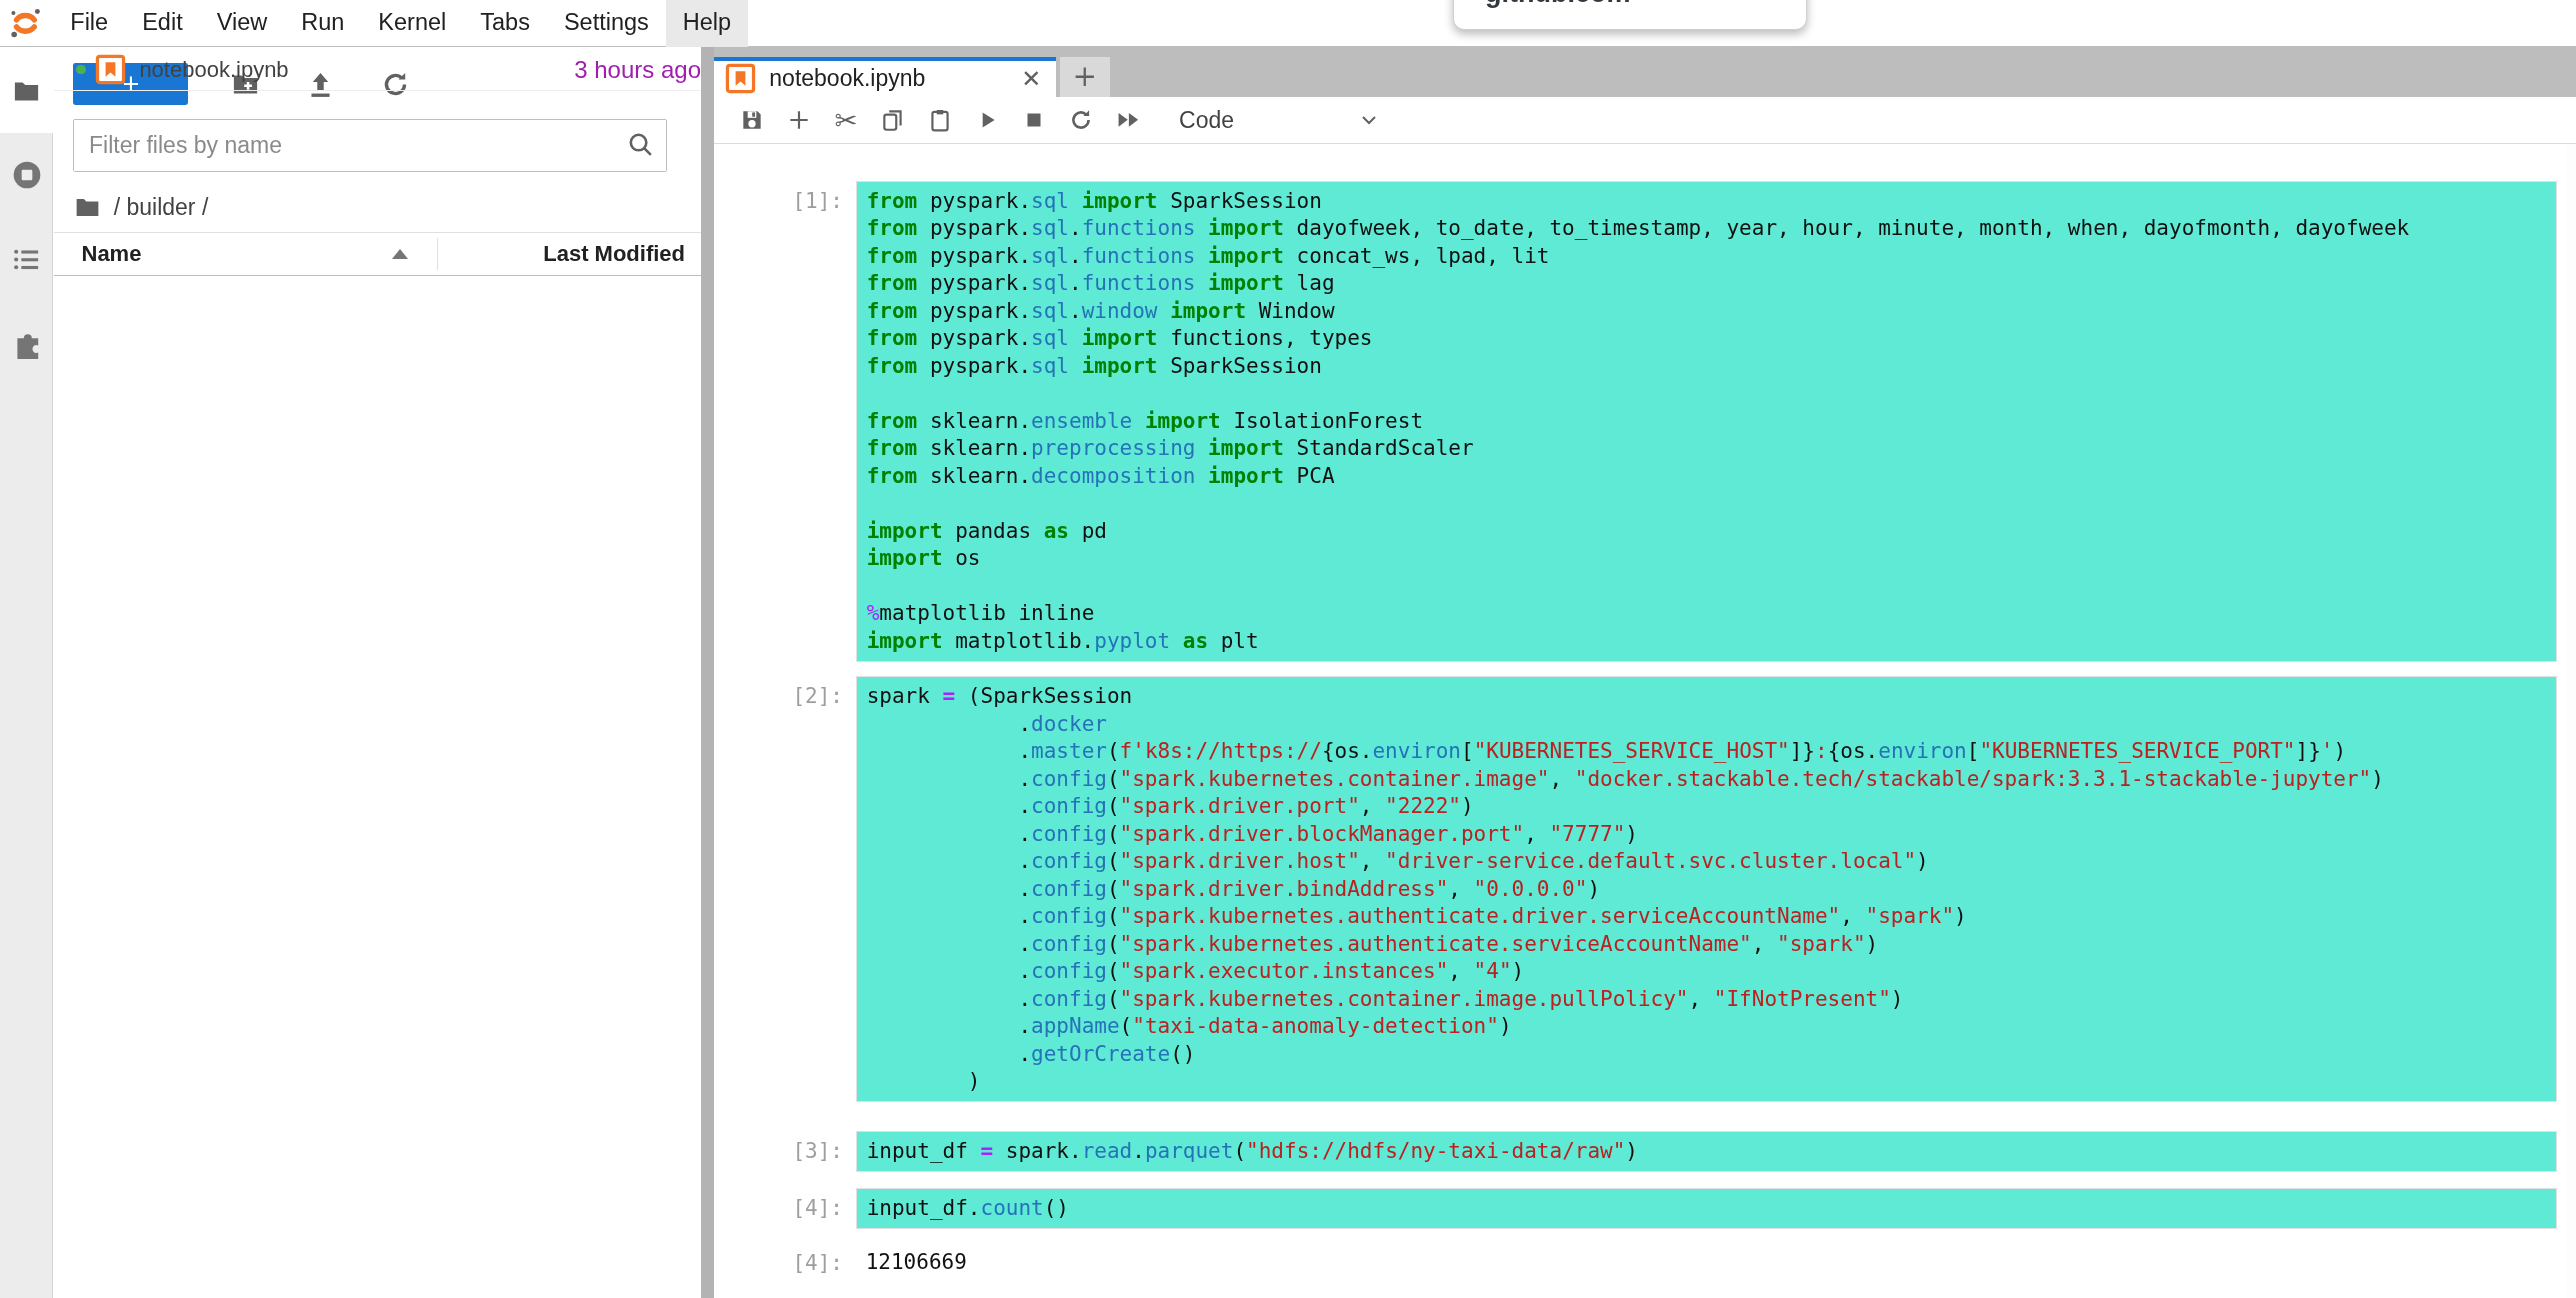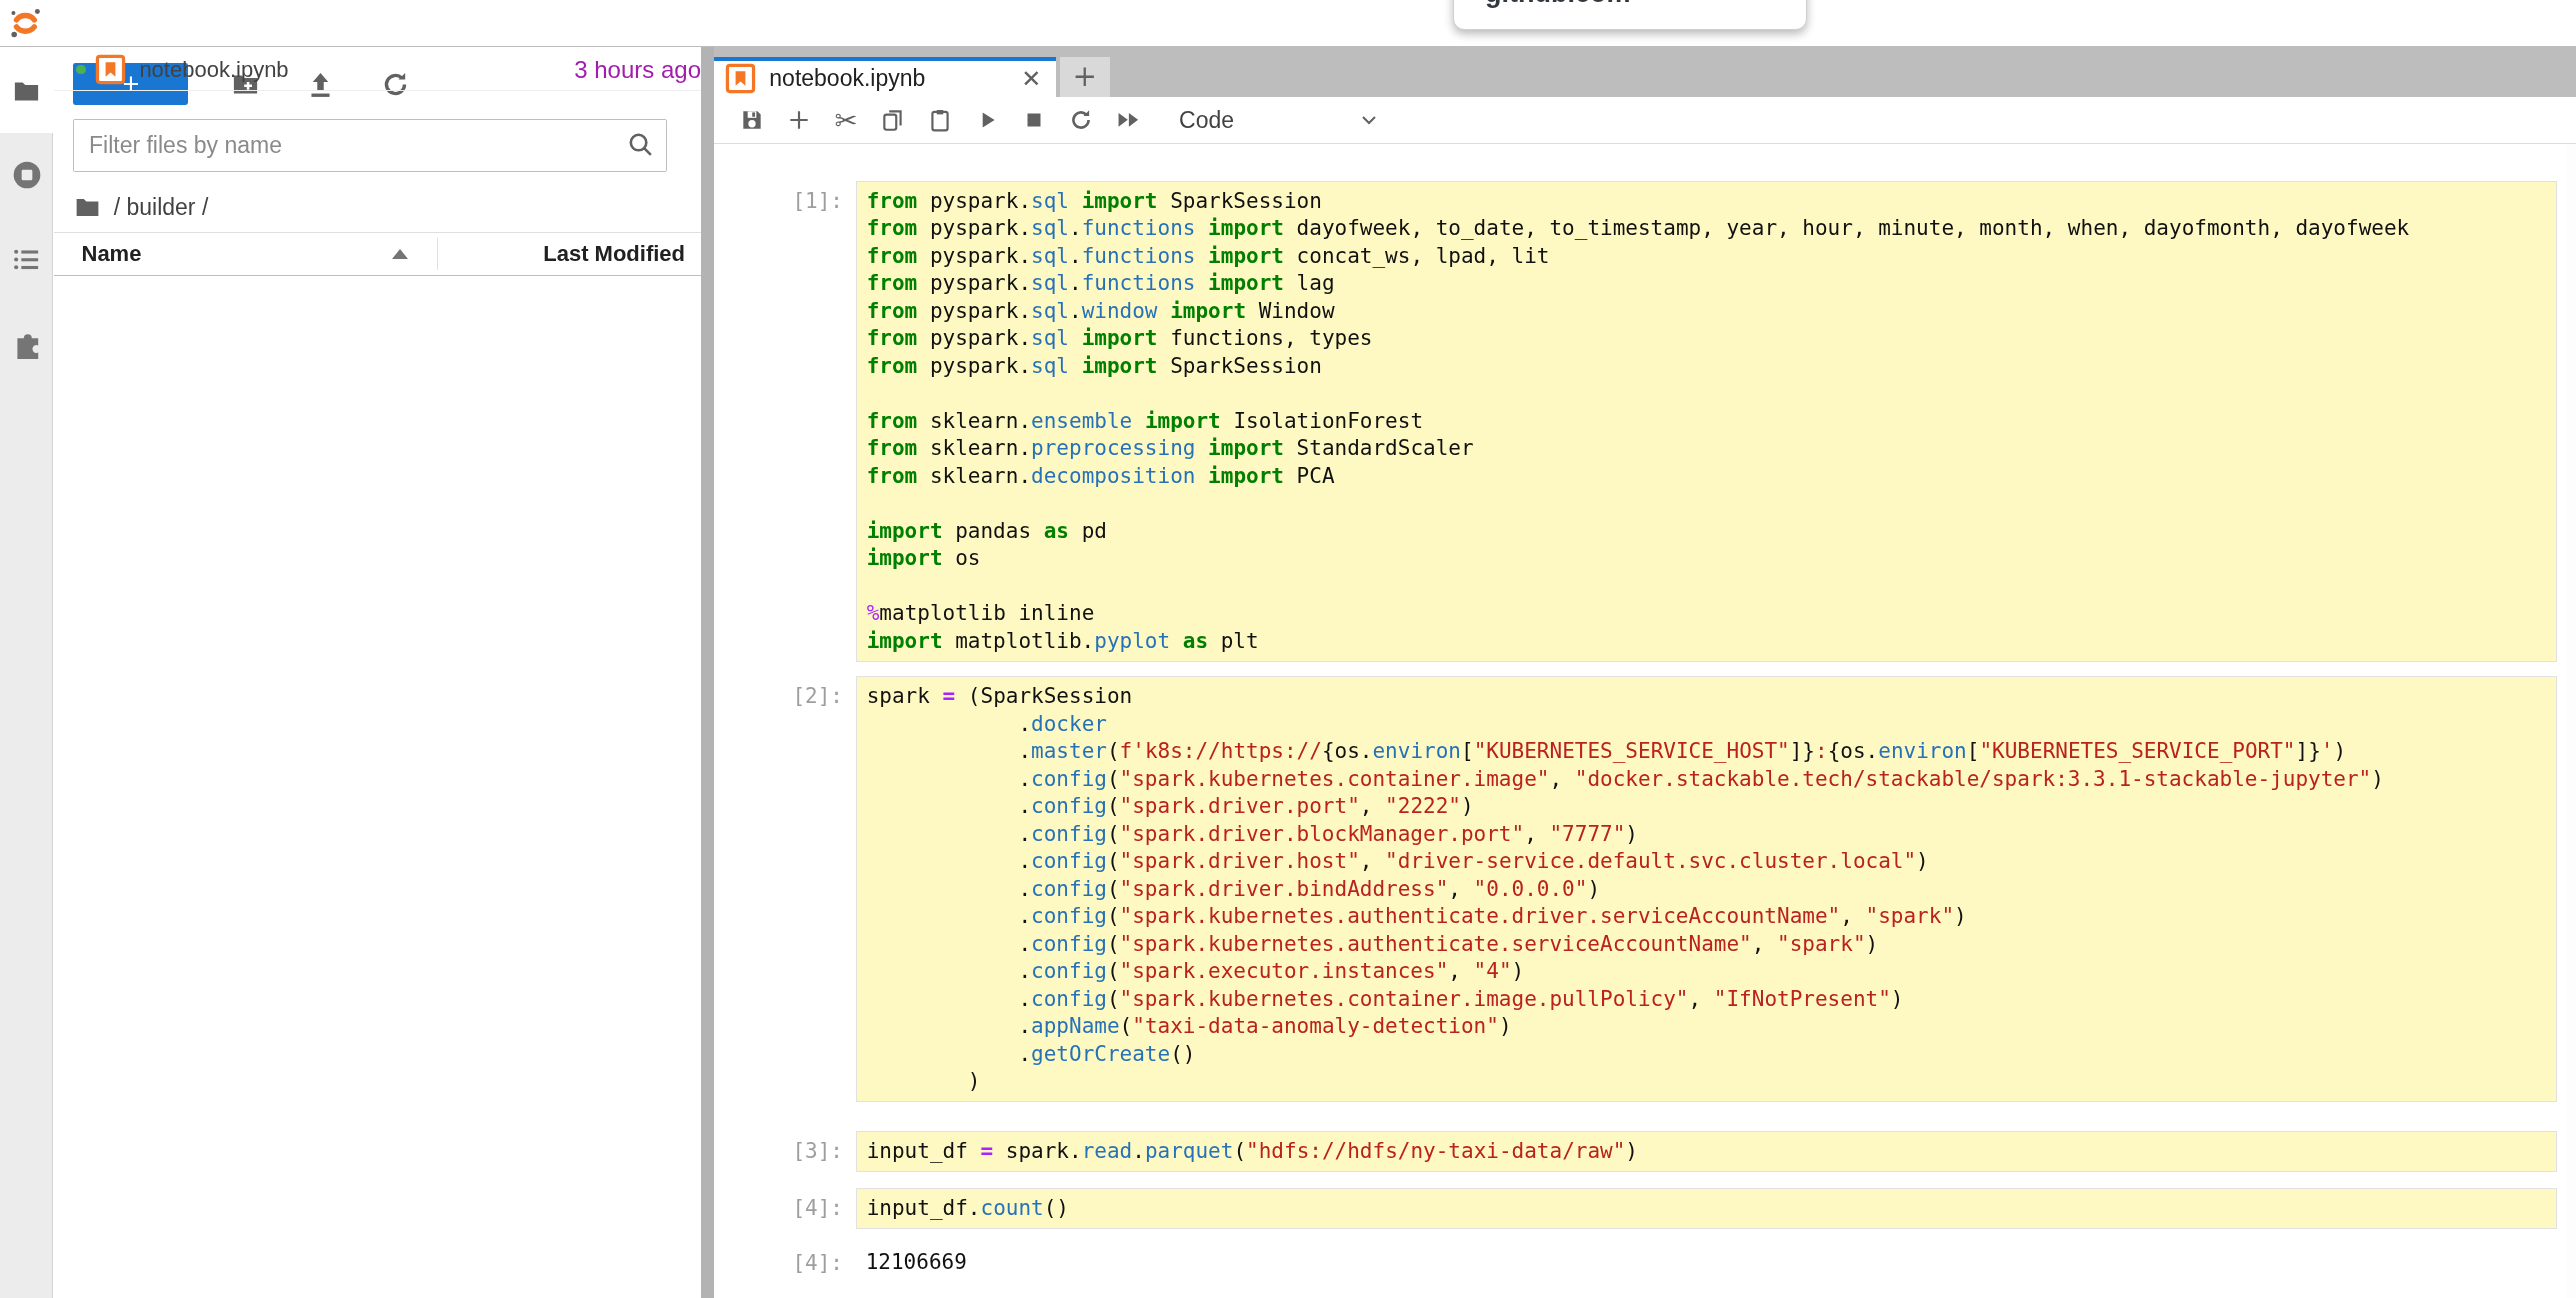--- a/index.html
+++ b/index.html
@@ -69,21 +69,21 @@
   #celltype-label { font-size:23px; color:#424242; }
 
   #nb-content { position:absolute; left:0; top:97px; width:100%; height:1155px; background:#fff; overflow:hidden; }
   #nb-scrollbar { position:absolute; right:0; top:97px; width:9.7px; height:1155px; background:#fdfdfd; }
 
   .cell-row { display:flex; align-items:flex-start; }
   .cell-row.m1 { margin-top:37px; } .cell-row.m2 { margin-top:14.6px; }
   .cell-row.m3 { margin-top:29px; } .cell-row.m4 { margin-top:16px; } .cell-row.m5 { margin-top:14.6px; }
   .prompt { width:142px; flex:0 0 142px; text-align:right; padding-right:13px; padding-top:6.5px;
     font-family:"DejaVu Sans Mono", monospace; font-size:21px; color:#9e9e9e; line-height:27.5px; }
-  .code-box { flex:1 1 auto; margin-right:19.4px; background:#fef9c3; border:0.8px solid #e1e1e1;
+  .code-box { flex:1 1 auto; margin-right:19.4px; background:#5eead4; border:0.8px solid #e1e1e1;
     padding:5.7px 9.7px; }
   pre.code { font-family:"DejaVu Sans Mono", monospace; font-size:21px; line-height:27.5px;
     color:#111; white-space:pre; }
   .out-box { flex:1 1 auto; margin-right:19.4px; padding:5.7px 9.7px 5.7px 9.7px; }
   .tk-kw { color:#008000; font-weight:bold; }
   .tk-st { color:#ba2121; }
   .tk-pr { color:#2672b8; }
   .tk-op { color:#aa22ff; font-weight:bold; }
   .tk-mg { color:#aa22ff; }
 
@@ -97,20 +97,30 @@
 <body>
 
 <div id="menubar">
   <svg id="jlogo" viewBox="0 0 44 44">
     <circle cx="7" cy="9" r="2.6" fill="#616161"></circle>
     <circle cx="38" cy="7" r="3.2" fill="#616161"></circle>
     <circle cx="8" cy="37" r="3.6" fill="#616161"></circle>
     <path d="M11 18 A 14.5 14.5 0 0 1 34 18" stroke="#f37726" stroke-width="7" fill="none" stroke-linecap="round"></path>
     <path d="M11 27 A 14.5 14.5 0 0 0 34 27" stroke="#f37726" stroke-width="7" fill="none" stroke-linecap="round"></path>
   </svg>
+  <div id="menu-items" style="display: flex;">
+      <div class="menu-item">File</div>
+      <div class="menu-item">Edit</div>
+      <div class="menu-item">View</div>
+      <div class="menu-item">Run</div>
+      <div class="menu-item">Kernel</div>
+      <div class="menu-item">Tabs</div>
+      <div class="menu-item">Settings</div>
+      <div class="menu-item active">Help</div>
+    </div>
 </div>
 
 <div id="browser-popup">
   <span>github.com</span>
 </div>
 
 <div id="activitybar">
   <div class="act-item active">
     <svg width="31" height="31" viewBox="0 0 24 24">
       <path d="M3 5h6l2 2h10v12H3z" fill="#616161"></path>

